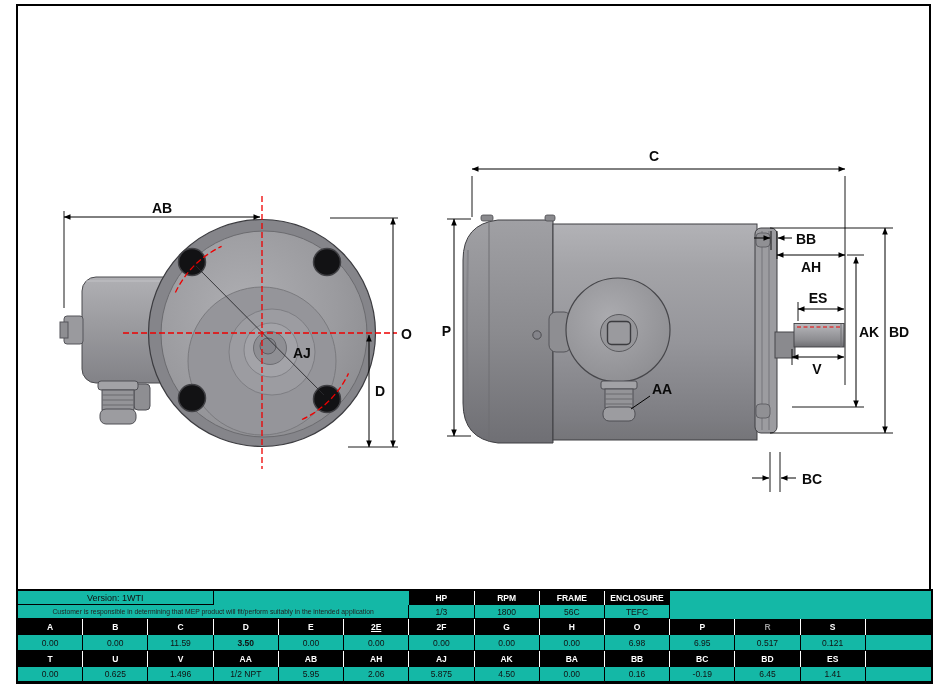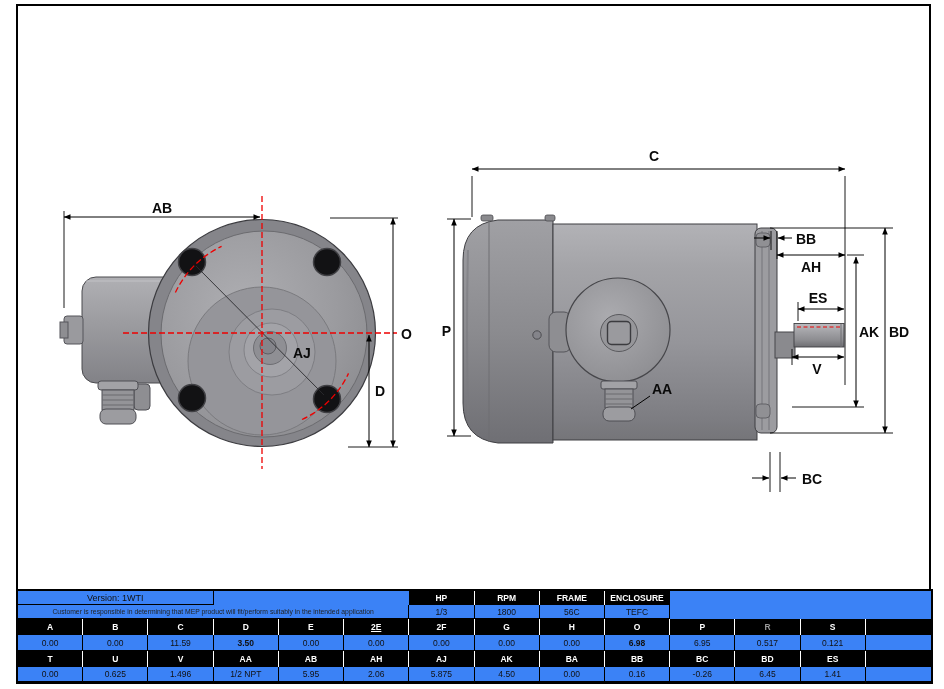--- a/index.html
+++ b/index.html
@@ -6,21 +6,21 @@
   body{width:944px;height:689px;position:relative;overflow:hidden;
        font-family:"Liberation Sans",sans-serif;}
   #frame{position:absolute;left:16px;top:4px;width:915px;height:679px;
          border:2px solid #000;box-sizing:border-box;}
   #drawing{position:absolute;left:0;top:0;width:944px;height:689px;}
   #titleblock{position:absolute;left:16px;top:589px;width:917px;height:95px;
       display:grid;grid-template-columns:repeat(14,1fr);
       grid-template-rows:14px 14px 16px 16px 16px 1fr;
       border-top:2px solid #000;border-bottom:2px solid #000;
       border-left:2px solid #000;border-right:2px solid #000;
-      box-sizing:border-box;background:#3b82f6;}
+      box-sizing:border-box;background:#14b8a6;}
   .cell{display:flex;align-items:center;justify-content:center;overflow:hidden;
         white-space:nowrap;box-sizing:border-box;border-right:1px solid #000;
         border-bottom:1px solid #000;color:#111;}
   .cell.info{font-size:9px;}
   .cell.note{font-size:6.8px;color:#222;}
   .cell.hdr{background:#000;color:#fff;font-weight:bold;font-size:8.5px;
             border-right:1px solid #fff;border-bottom:none;}
   .cell.hdr.blackright{border-right:1px solid #000;}
   .cell.hdr.noright{border-right:none;}
   .cell.val{font-size:8.5px;}
@@ -232,21 +232,21 @@
     <div class="cell hdr noright" style="grid-area: 3 / 14;"></div>
     <div class="cell val" style="grid-area: 4 / 1;">0.00</div>
     <div class="cell val" style="grid-area: 4 / 2;">0.00</div>
     <div class="cell val" style="grid-area: 4 / 3;">11.59</div>
     <div class="cell val" style="grid-area: 4 / 4; font-weight: bold;">3.50</div>
     <div class="cell val" style="grid-area: 4 / 5;">0.00</div>
     <div class="cell val" style="grid-area: 4 / 6;">0.00</div>
     <div class="cell val" style="grid-area: 4 / 7;">0.00</div>
     <div class="cell val" style="grid-area: 4 / 8;">0.00</div>
     <div class="cell val" style="grid-area: 4 / 9;">0.00</div>
-    <div class="cell val" style="grid-area: 4 / 10; font-weight: bold;">6.98</div>
+    <div class="cell val" style="grid-area: 4 / 10;">6.98</div>
     <div class="cell val" style="grid-area: 4 / 11;">6.95</div>
     <div class="cell val" style="grid-area: 4 / 12;">0.517</div>
     <div class="cell val" style="grid-area: 4 / 13;">0.121</div>
     <div class="cell val noright" style="grid-area: 4 / 14;"></div>
     <div class="cell hdr" style="grid-area: 5 / 1;">T</div>
     <div class="cell hdr" style="grid-area: 5 / 2;">U</div>
     <div class="cell hdr" style="grid-area: 5 / 3;">V</div>
     <div class="cell hdr" style="grid-area: 5 / 4;">AA</div>
     <div class="cell hdr" style="grid-area: 5 / 5;">AB</div>
     <div class="cell hdr" style="grid-area: 5 / 6;">AH</div>
@@ -261,17 +261,17 @@
     <div class="cell val" style="grid-area: 6 / 1;">0.00</div>
     <div class="cell val" style="grid-area: 6 / 2;">0.625</div>
     <div class="cell val" style="grid-area: 6 / 3;">1.496</div>
     <div class="cell val" style="grid-area: 6 / 4;">1/2 NPT</div>
     <div class="cell val" style="grid-area: 6 / 5;">5.95</div>
     <div class="cell val" style="grid-area: 6 / 6;">2.06</div>
     <div class="cell val" style="grid-area: 6 / 7;">5.875</div>
     <div class="cell val" style="grid-area: 6 / 8;">4.50</div>
     <div class="cell val" style="grid-area: 6 / 9;">0.00</div>
     <div class="cell val" style="grid-area: 6 / 10;">0.16</div>
-    <div class="cell val" style="grid-area: 6 / 11;">-0.26</div>
+    <div class="cell val" style="grid-area: 6 / 11;">-0.19</div>
     <div class="cell val" style="grid-area: 6 / 12;">6.45</div>
     <div class="cell val" style="grid-area: 6 / 13;">1.41</div>
     <div class="cell val noright" style="grid-area: 6 / 14;"></div>
   </div>
 
 </body></html>

